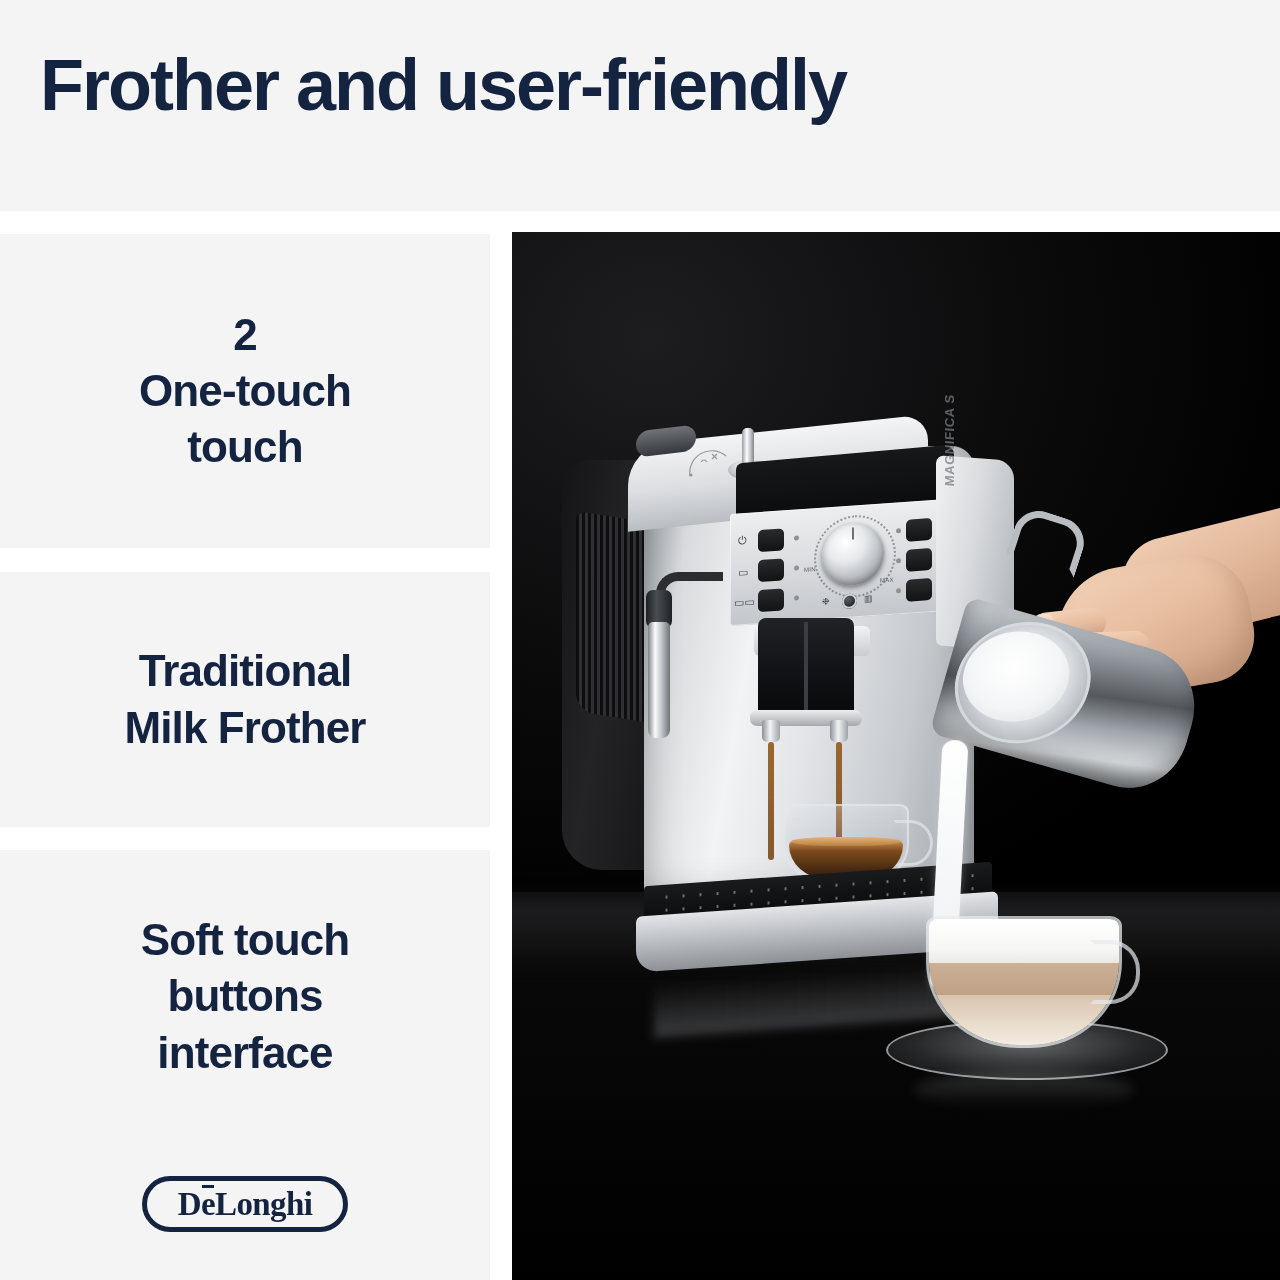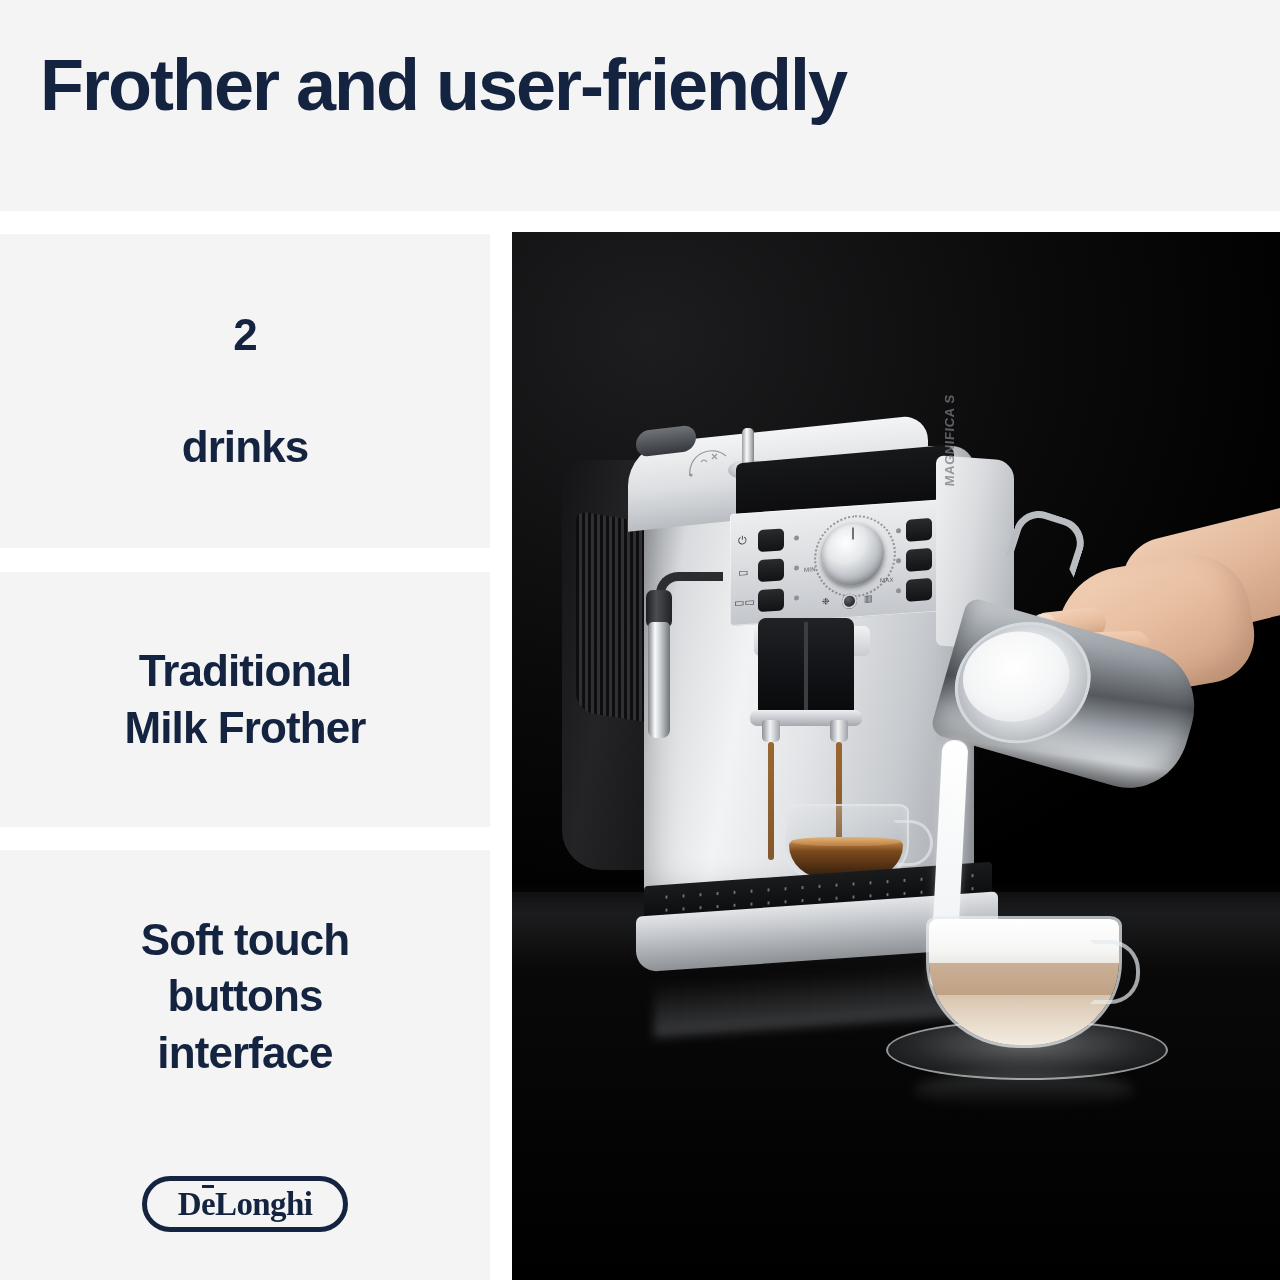--- a/index.html
+++ b/index.html
@@ -723,22 +723,22 @@
 
   <div class="header-band">
     <h1 class="headline">Frother and user-friendly</h1>
   </div>
 
   <div class="feature-column">
 
     <div class="feature-card card-1">
       <p class="feature-text">
         <span>2</span><br>
-        <br>
-        <span>drinks</span>
+        <span>One-touch</span><br>
+        <span>touch</span>
       </p>
     </div>
 
     <div class="feature-card card-2">
       <p class="feature-text">
         <span>Traditional</span><br>
         <span>Milk Frother</span>
       </p>
     </div>
 

